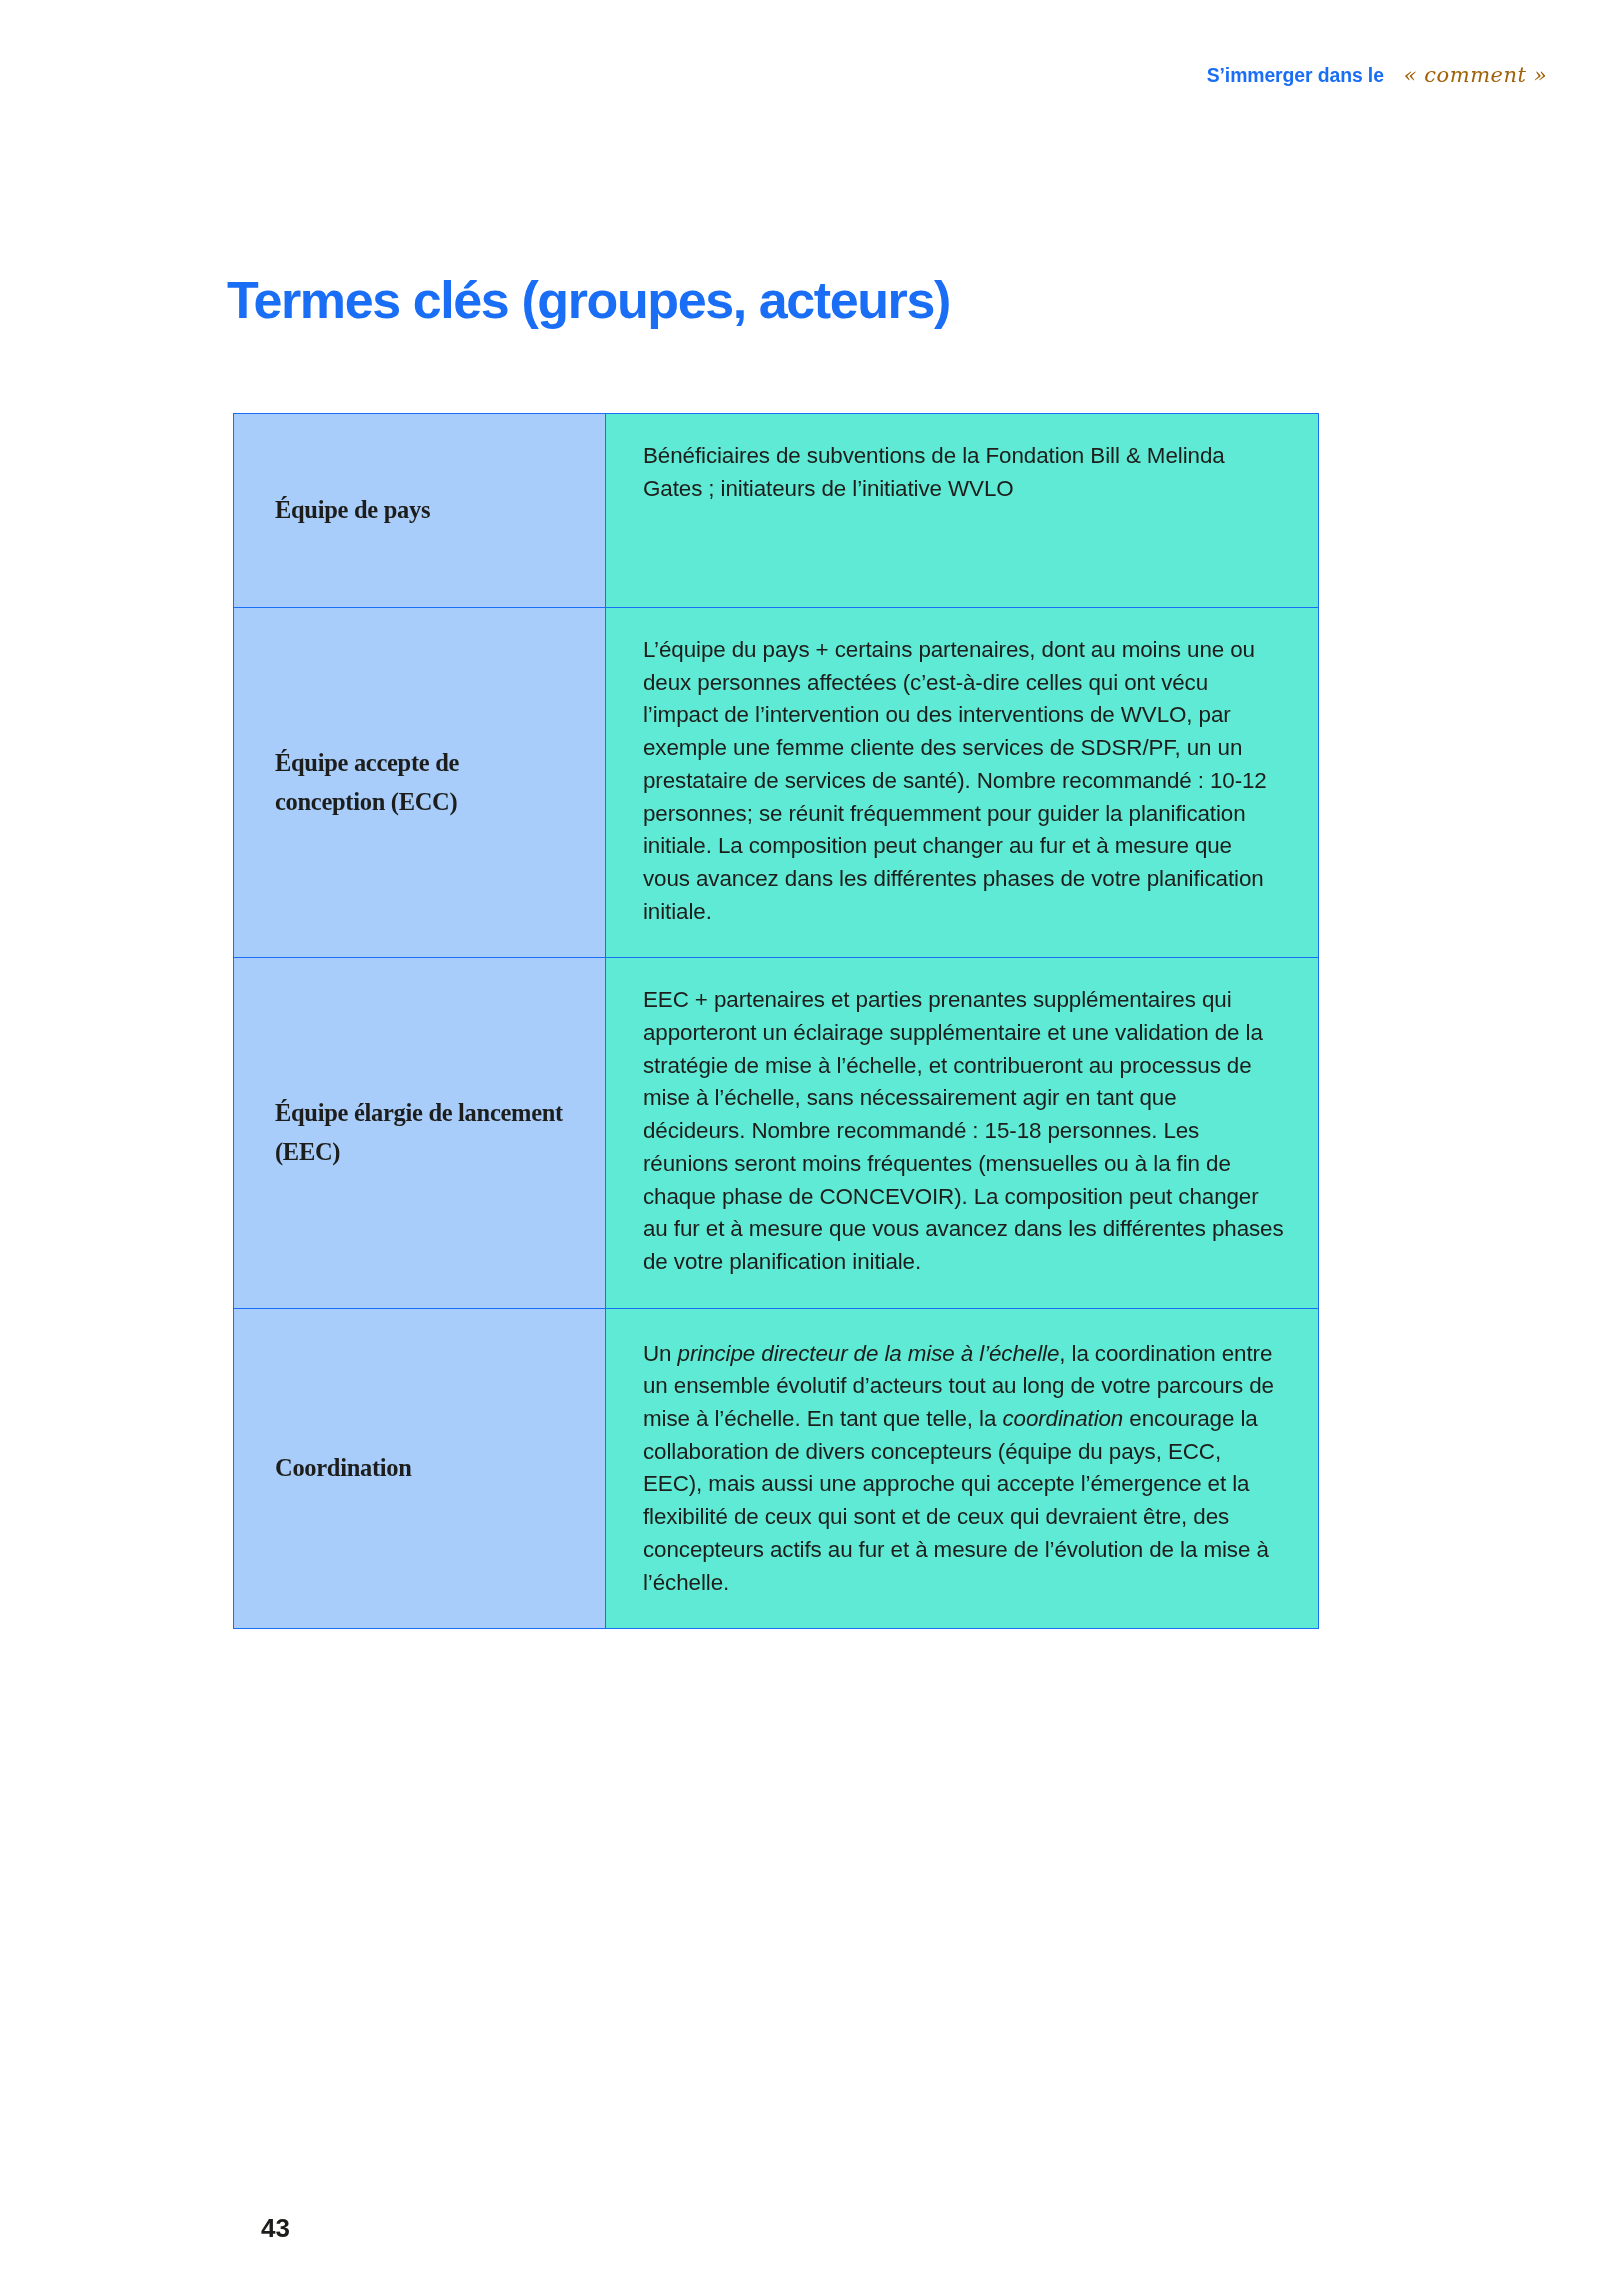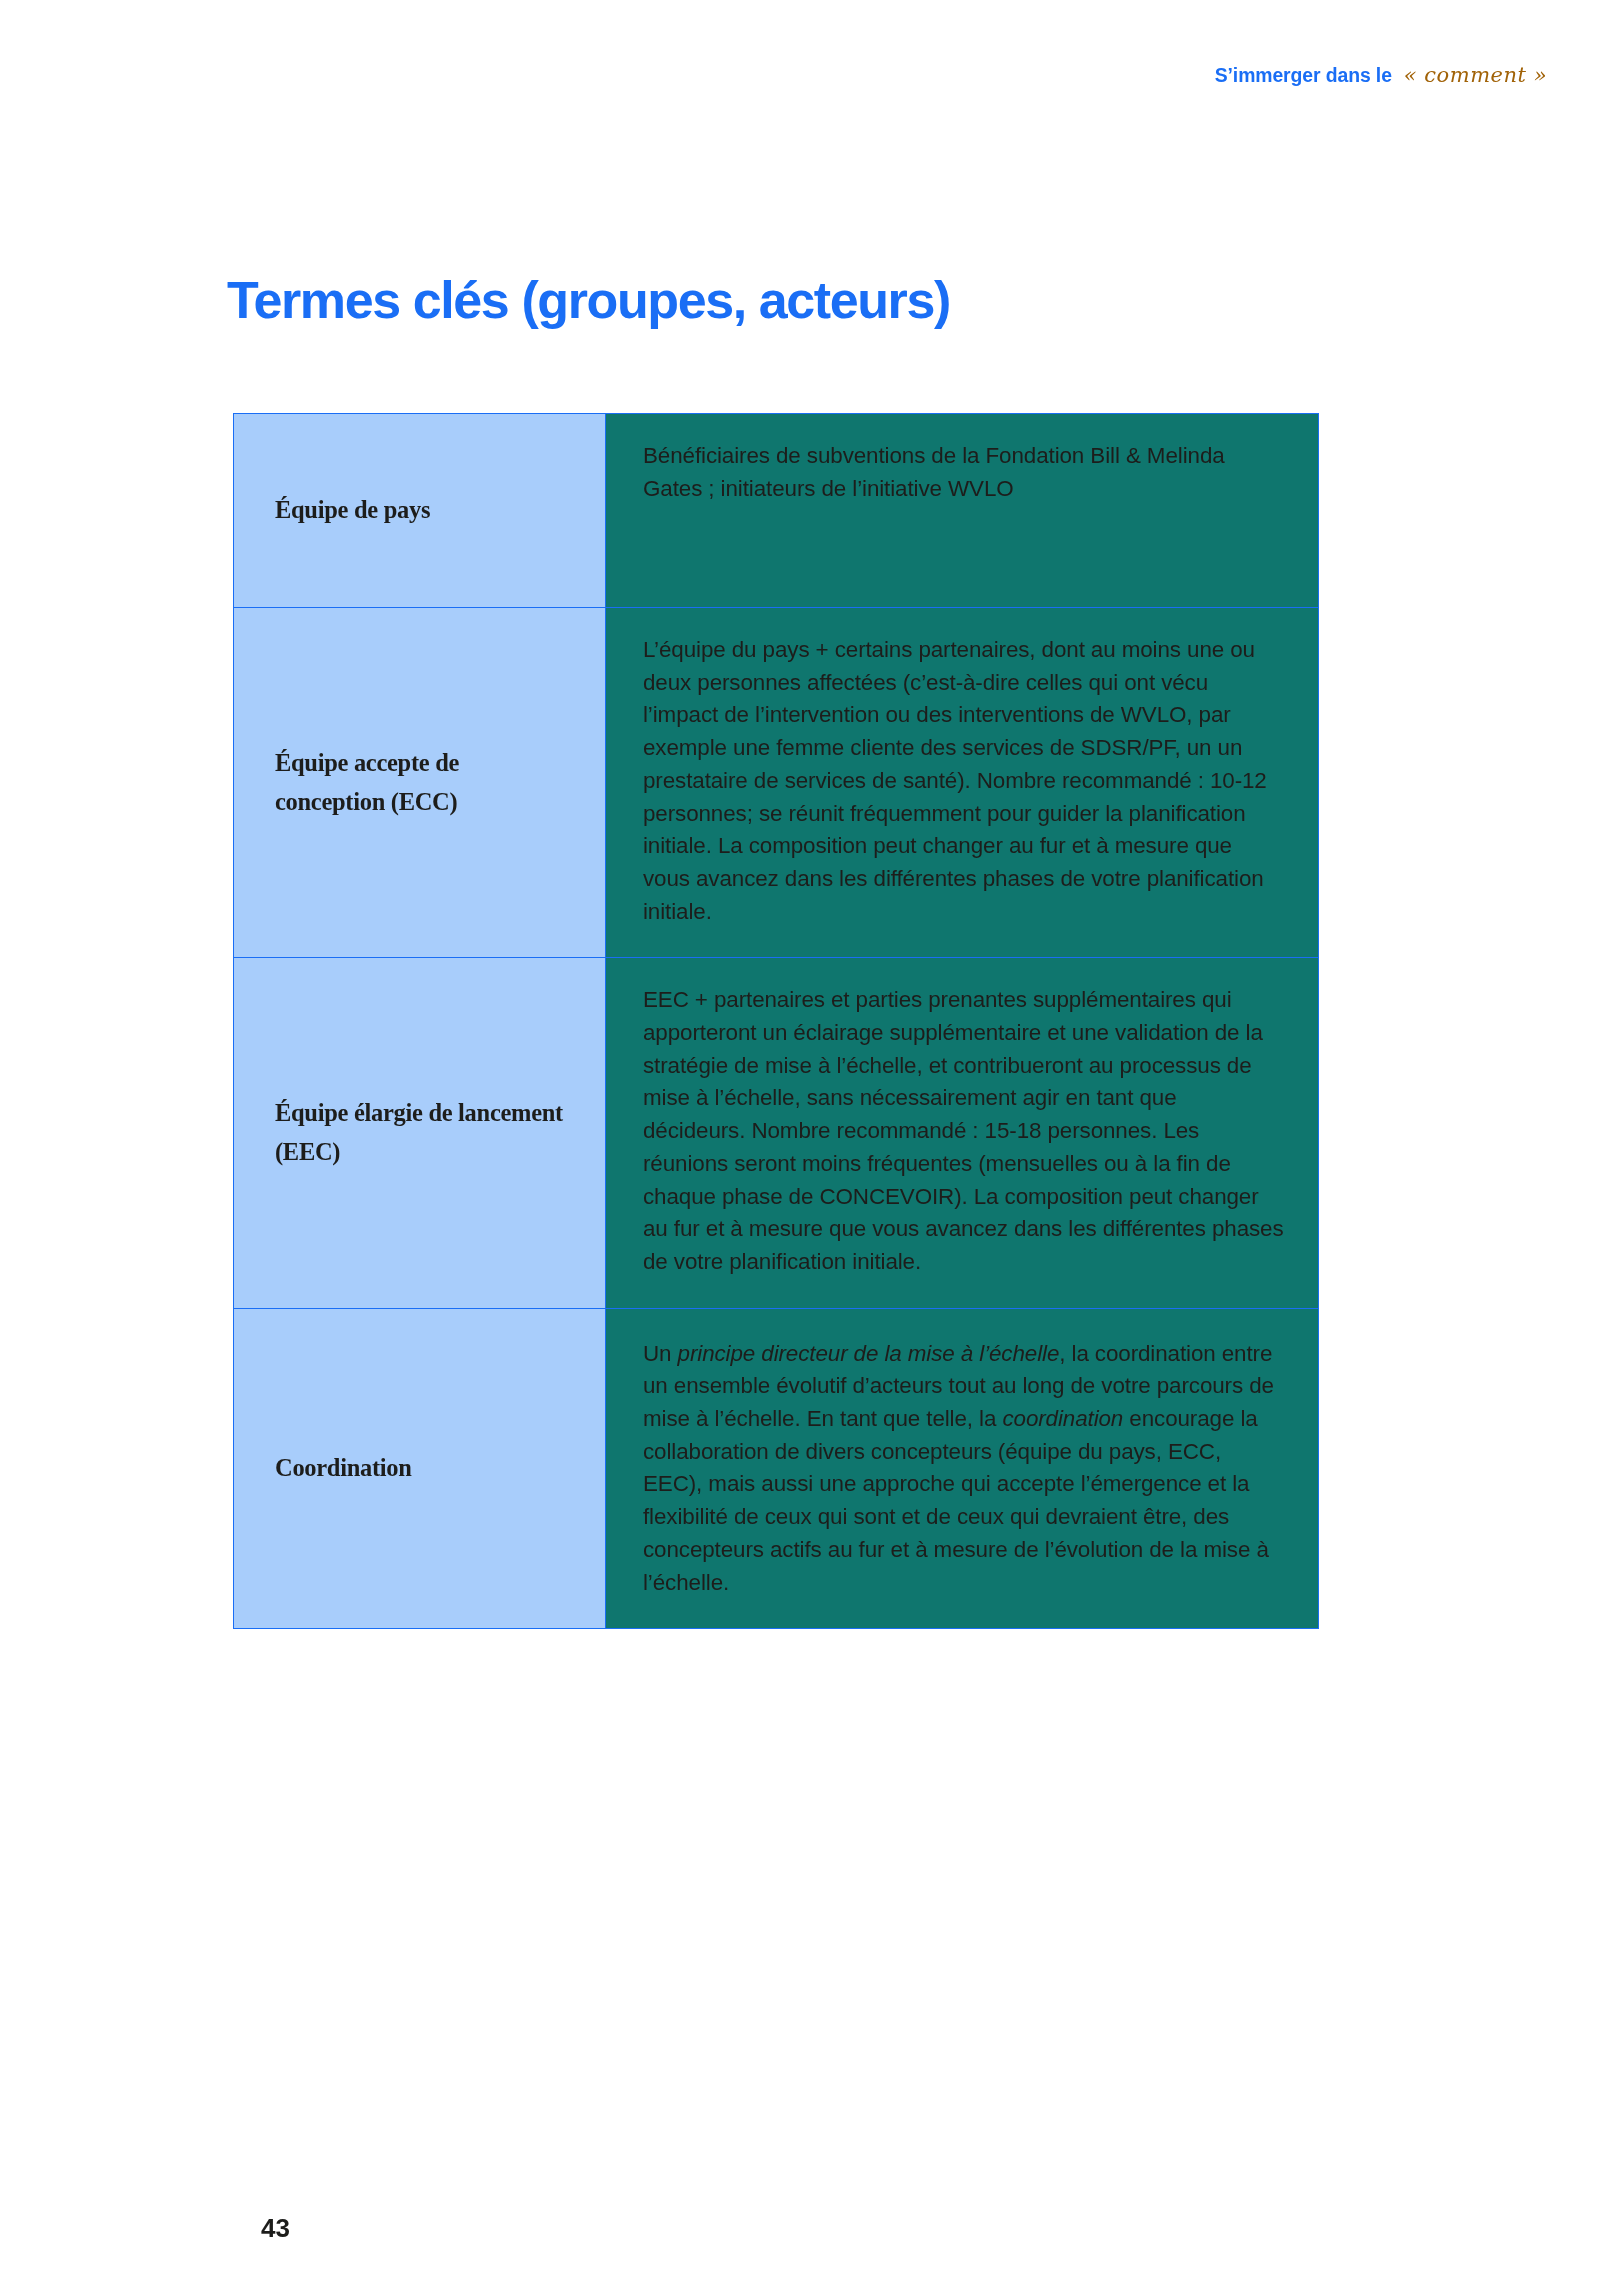--- a/index.html
+++ b/index.html
@@ -13,21 +13,21 @@
     overflow: hidden;
   }
 
   
   .page-header {
     position: absolute;
     top: 63px;
     right: 76px;
     display: flex;
     align-items: flex-end;
-    gap: 12px;
+    gap: 20px;
     white-space: nowrap;
   }
   .header-bold {
     font-size: 19.4px;
     font-weight: bold;
     color: #1a6ef5;
     letter-spacing: -0.1px;
   }
   .header-script {
     font-size: 21px;
@@ -71,21 +71,21 @@
     font-family: Liberation Serif, serif;
   }
   .term-label {
     font-size: 24.5px;
     font-weight: bold;
     color: #1d1d1b;
     line-height: 1.58;
     letter-spacing: -0.3px;
   }
   .term-desc-cell {
-    background: #0f766e;
+    background: #5eead4;
     padding: 26px 34px 29px 37px !important;
   }
   .term-desc {
     font-size: 22.4px;
     color: #1d1d1b;
     line-height: 1.46;
     letter-spacing: -0.1px;
     font-family: "Liberation Sans", sans-serif;
   }
   .term-desc em { font-style: italic; }

